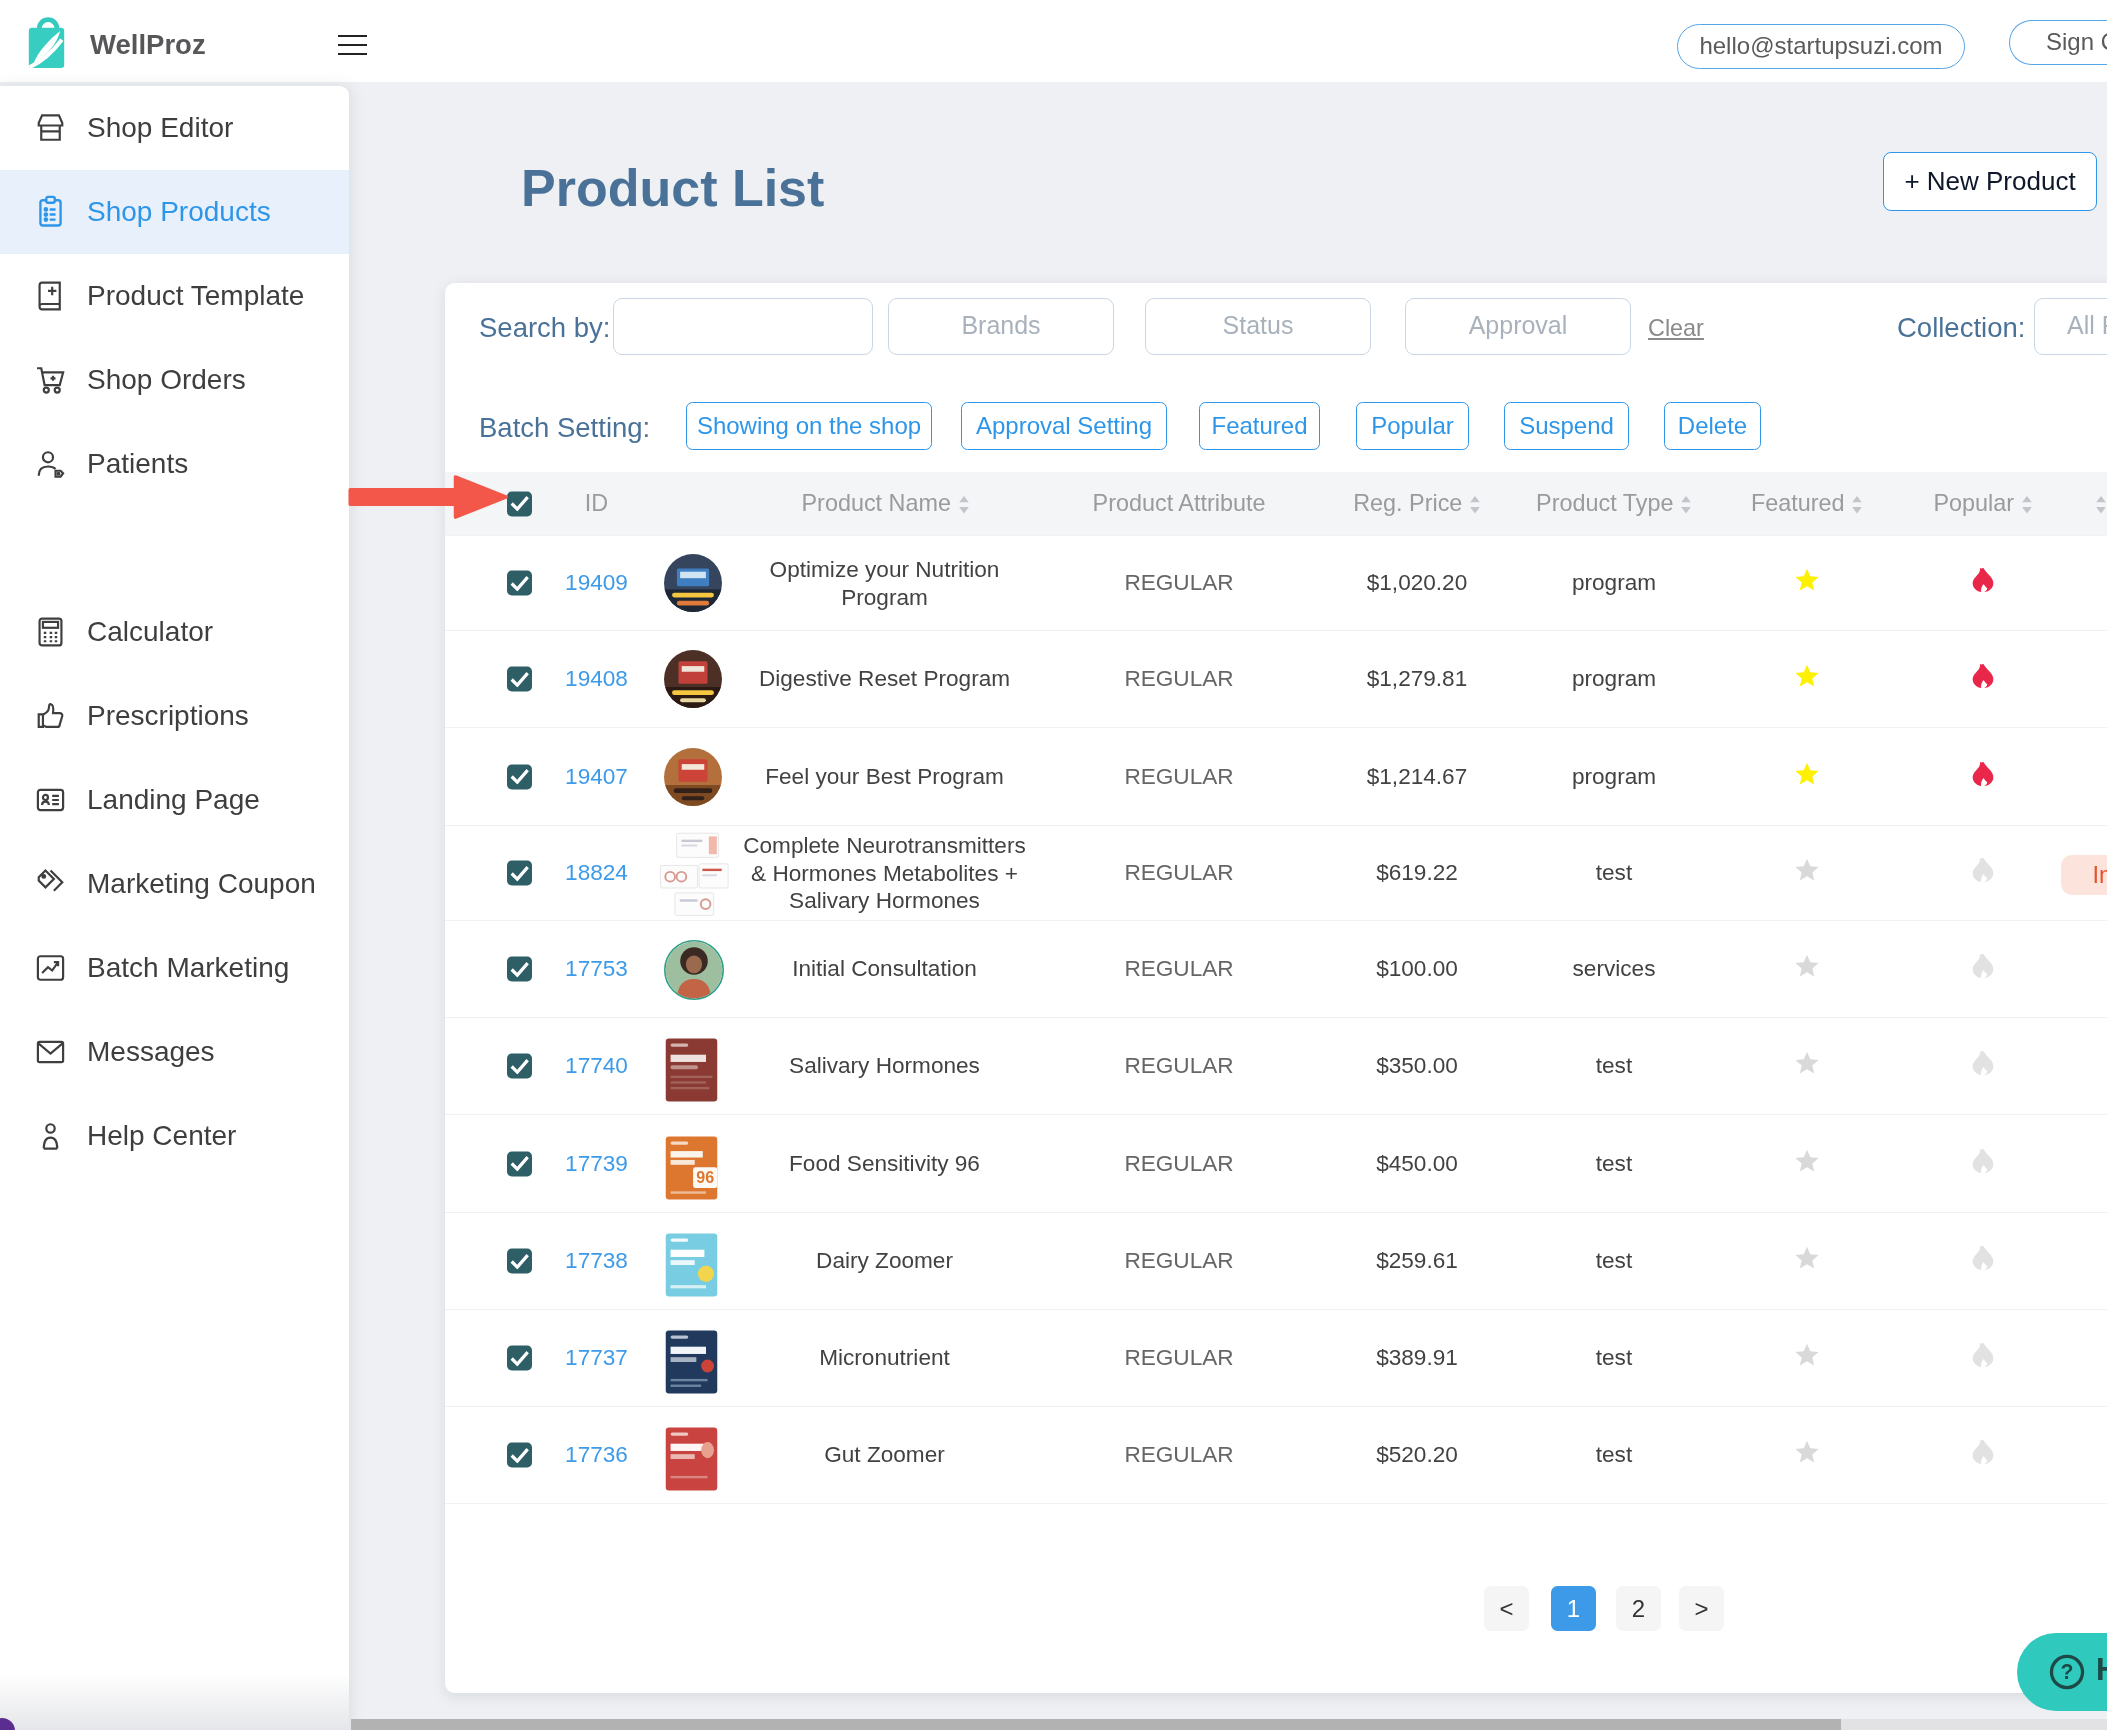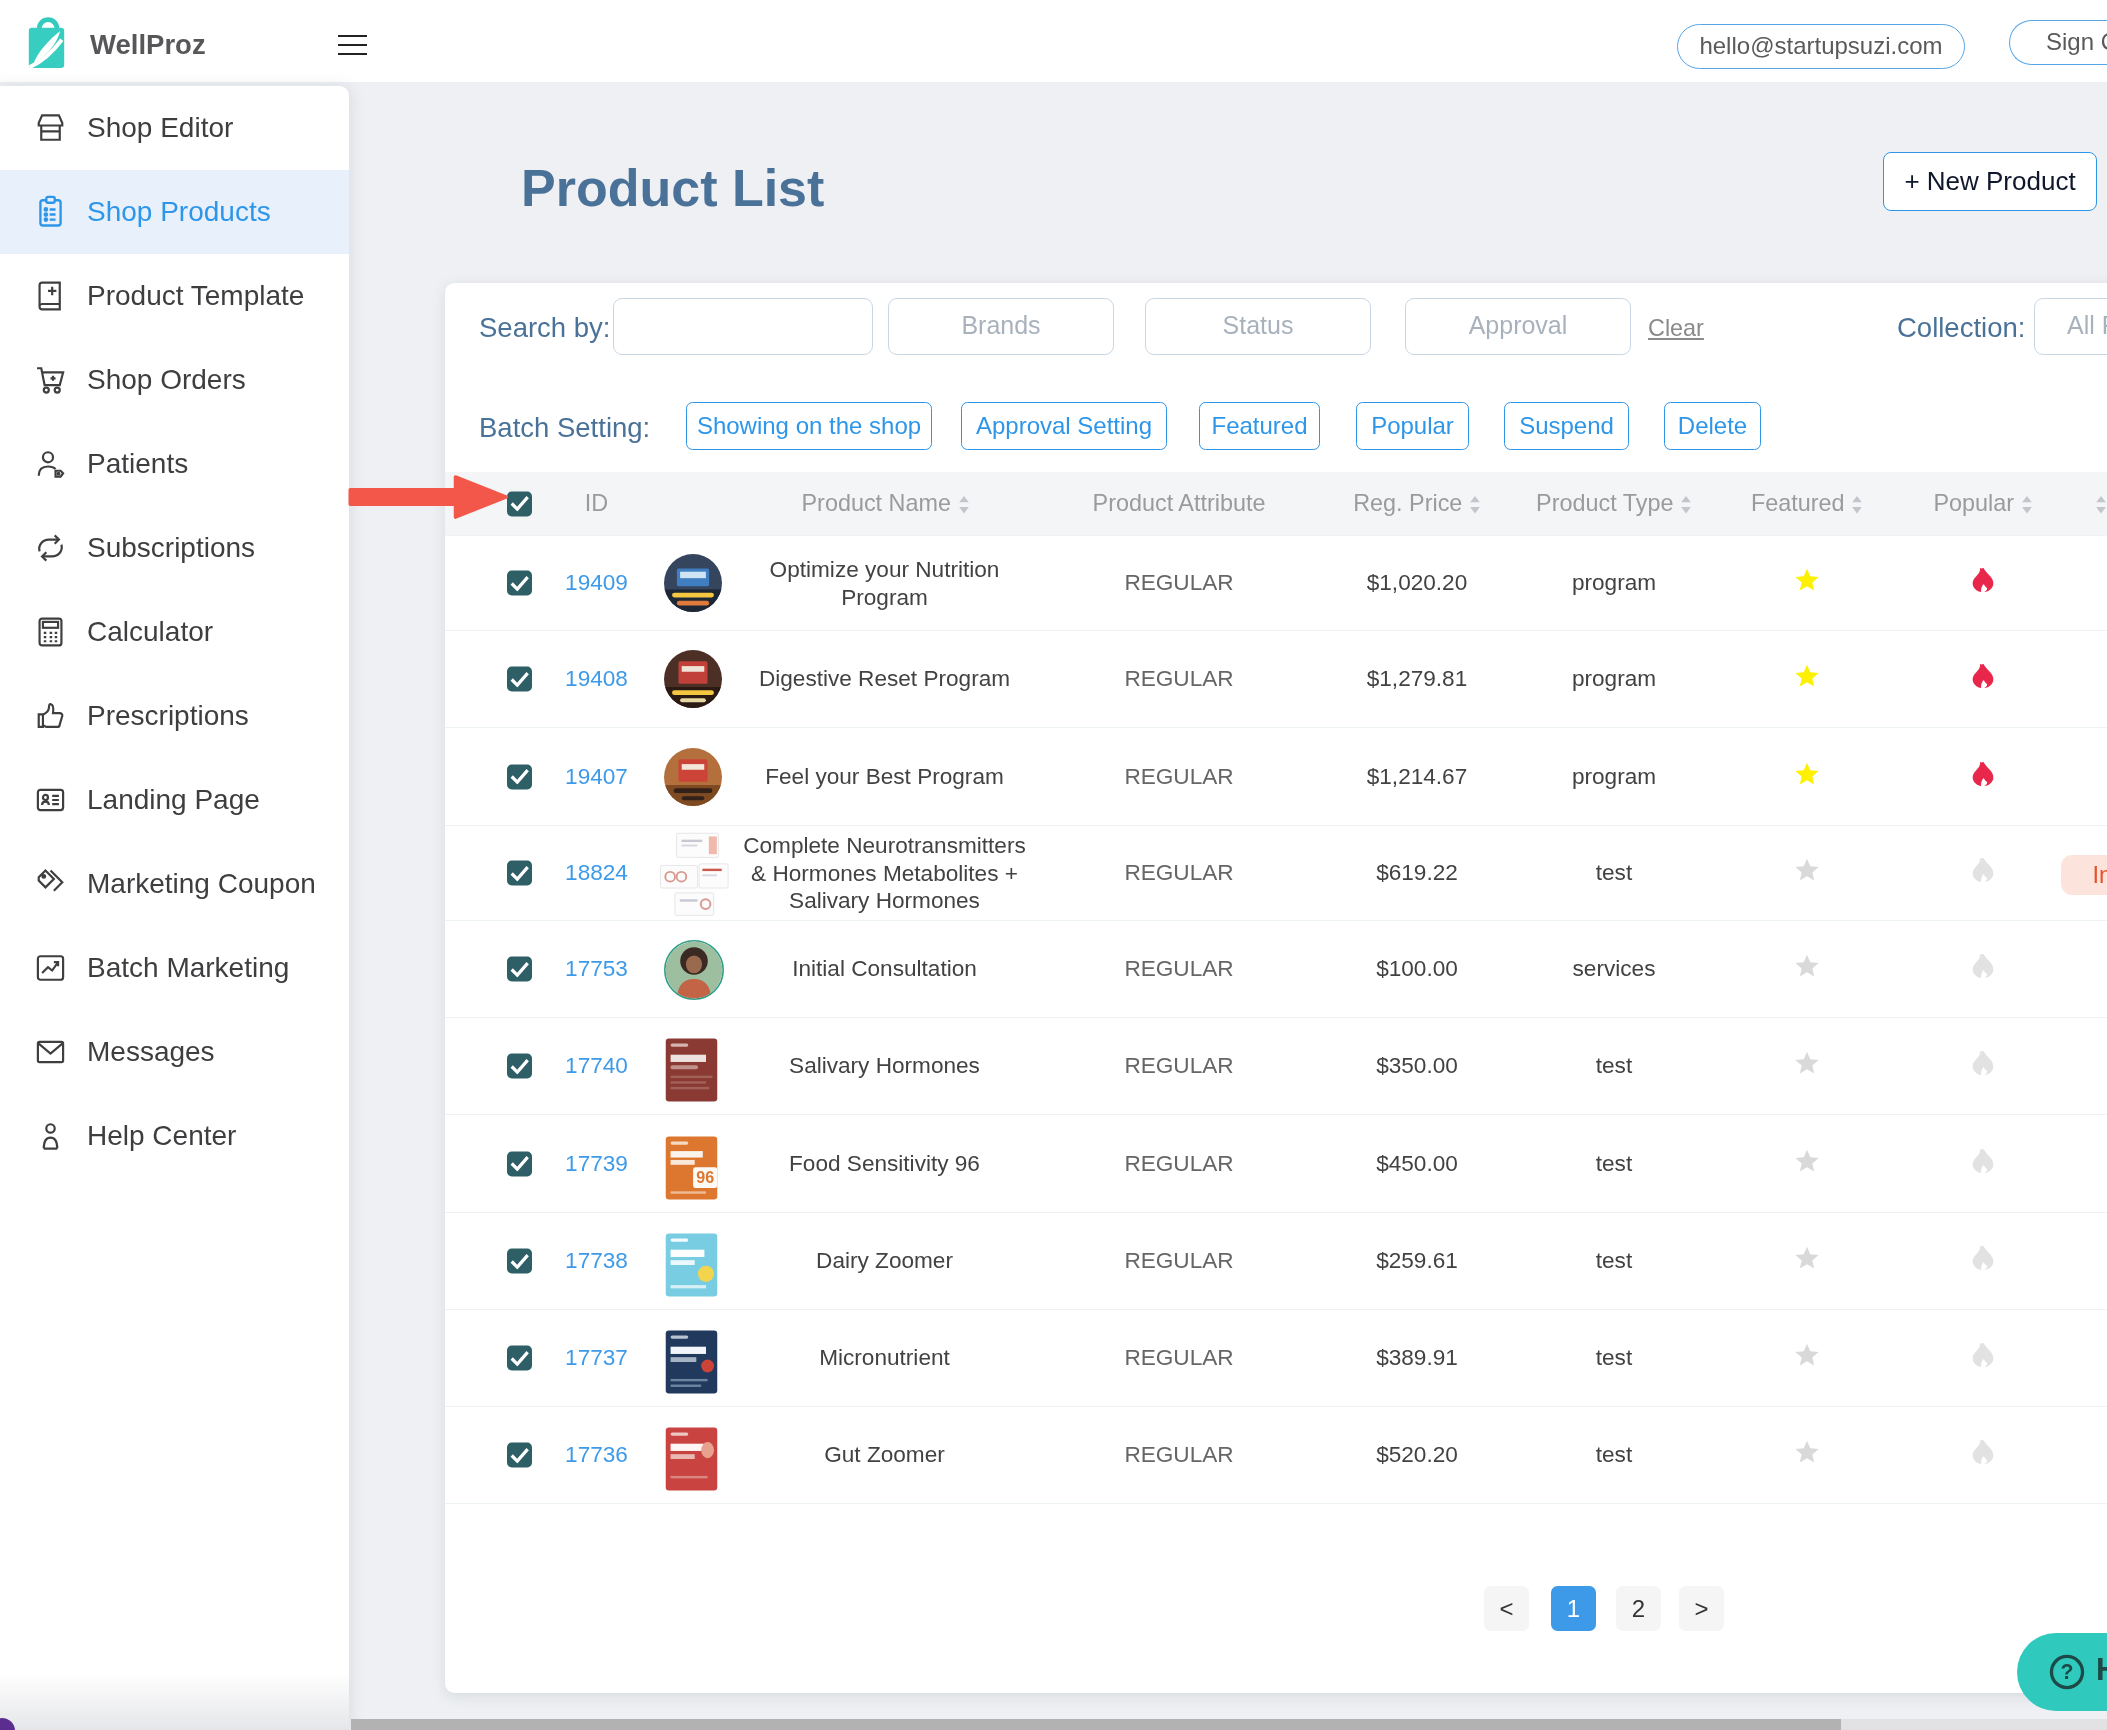--- a/index.html
+++ b/index.html
@@ -128,29 +128,20 @@
     <div class="lbl">Shop Orders</div>
   </div>
   <div class="mitem" style="top:336px;">
     <svg width="37" height="37" viewBox="0 0 44 44" fill="none" stroke="#3f3f40" stroke-width="2.6">
         <circle cx="19" cy="14" r="6"></circle>
         <path d="M8 36 C 8 28 13 25 19 25 C 23 25 26 26 28 28"></path>
         <path d="M28 30 L34 30 L37 33 L34 37 L28 37 Z"></path>
         <circle cx="31.5" cy="33.5" r="1" fill="#3f3f40"></circle>
       </svg>
     <div class="lbl">Patients</div>
-  </div>
-  <div class="mitem" style="top:420px;">
-    <svg width="37" height="37" viewBox="0 0 44 44" fill="none" stroke="#3f3f40" stroke-width="2.6">
-        <path d="M9 26 C 7 18 13 12 20 12 H31"></path>
-        <path d="M27 7 L32 12 L27 17"></path>
-        <path d="M35 18 C 37 26 31 32 24 32 H13"></path>
-        <path d="M17 27 L12 32 L17 37"></path>
-      </svg>
-    <div class="lbl">Subscriptions</div>
   </div>
   <div class="mitem" style="top:504px;">
     <svg width="37" height="37" viewBox="0 0 44 44" fill="none" stroke="#3f3f40" stroke-width="2.6">
         <rect x="9" y="6" width="26" height="32" rx="3"></rect>
         <rect x="13" y="10" width="18" height="7"></rect>
         <path d="M14 23 H17 M21 23 H24 M27 23 H30 M14 28 H17 M21 28 H24 M27 28 H30 M14 33 H17 M21 33 H24 M27 33 H30"></path>
       </svg>
     <div class="lbl">Calculator</div>
   </div>
   <div class="mitem" style="top:588px;">

